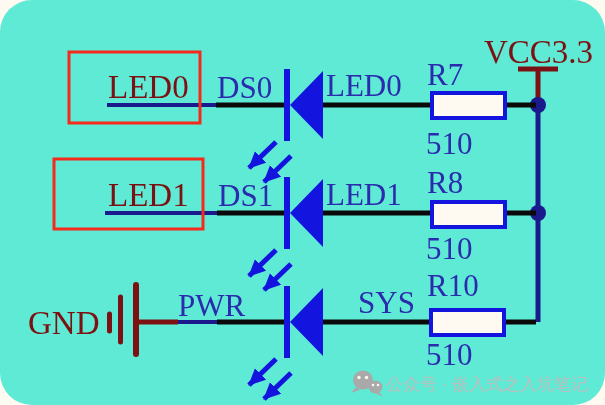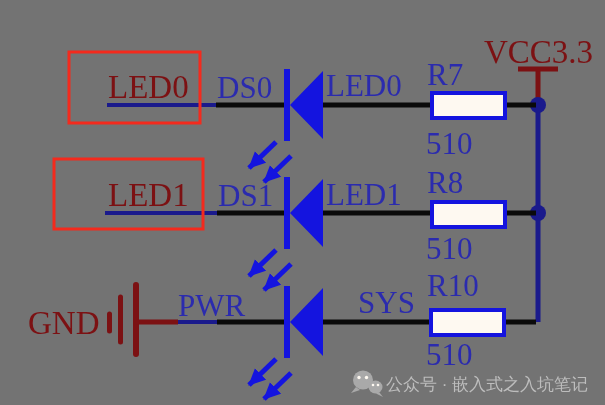--- a/index.html
+++ b/index.html
@@ -1,16 +1,16 @@
 <!DOCTYPE html>
 <html><head>
 <meta charset="utf-8">
 <style>
   html,body{margin:0;padding:0;background:#FEF9F1;}
-  .stage{position:relative;width:605px;height:405px;background:#737373;overflow:hidden;}
+  .stage{position:relative;width:605px;height:405px;background:#5eead4;overflow:hidden;border-radius:32px;}
   svg{display:block;}
   .t-maroon{font-family:"Liberation Serif",serif;font-size:33px;fill:#7C1113;}
   .t-blue{font-family:"Liberation Serif",serif;font-size:31px;fill:#2B2BAE;}
   .t-wm{font-family:"Liberation Sans",sans-serif;font-size:17px;fill:#BDBDBD;}
   .w-black{stroke:#0A0A0A;stroke-width:5;fill:none;}
   .w-navy{stroke:#1A1A8C;stroke-width:4;fill:none;}
   .w-rail{stroke:#1A1A8C;stroke-width:5;fill:none;}
   .w-maroon{stroke:#7C1113;stroke-width:5;fill:none;}
   .gnd-bar{stroke:#7C1113;fill:none;stroke-linecap:round;}
   .res{fill:#FEF9F1;stroke:#1414DF;stroke-width:4;}

